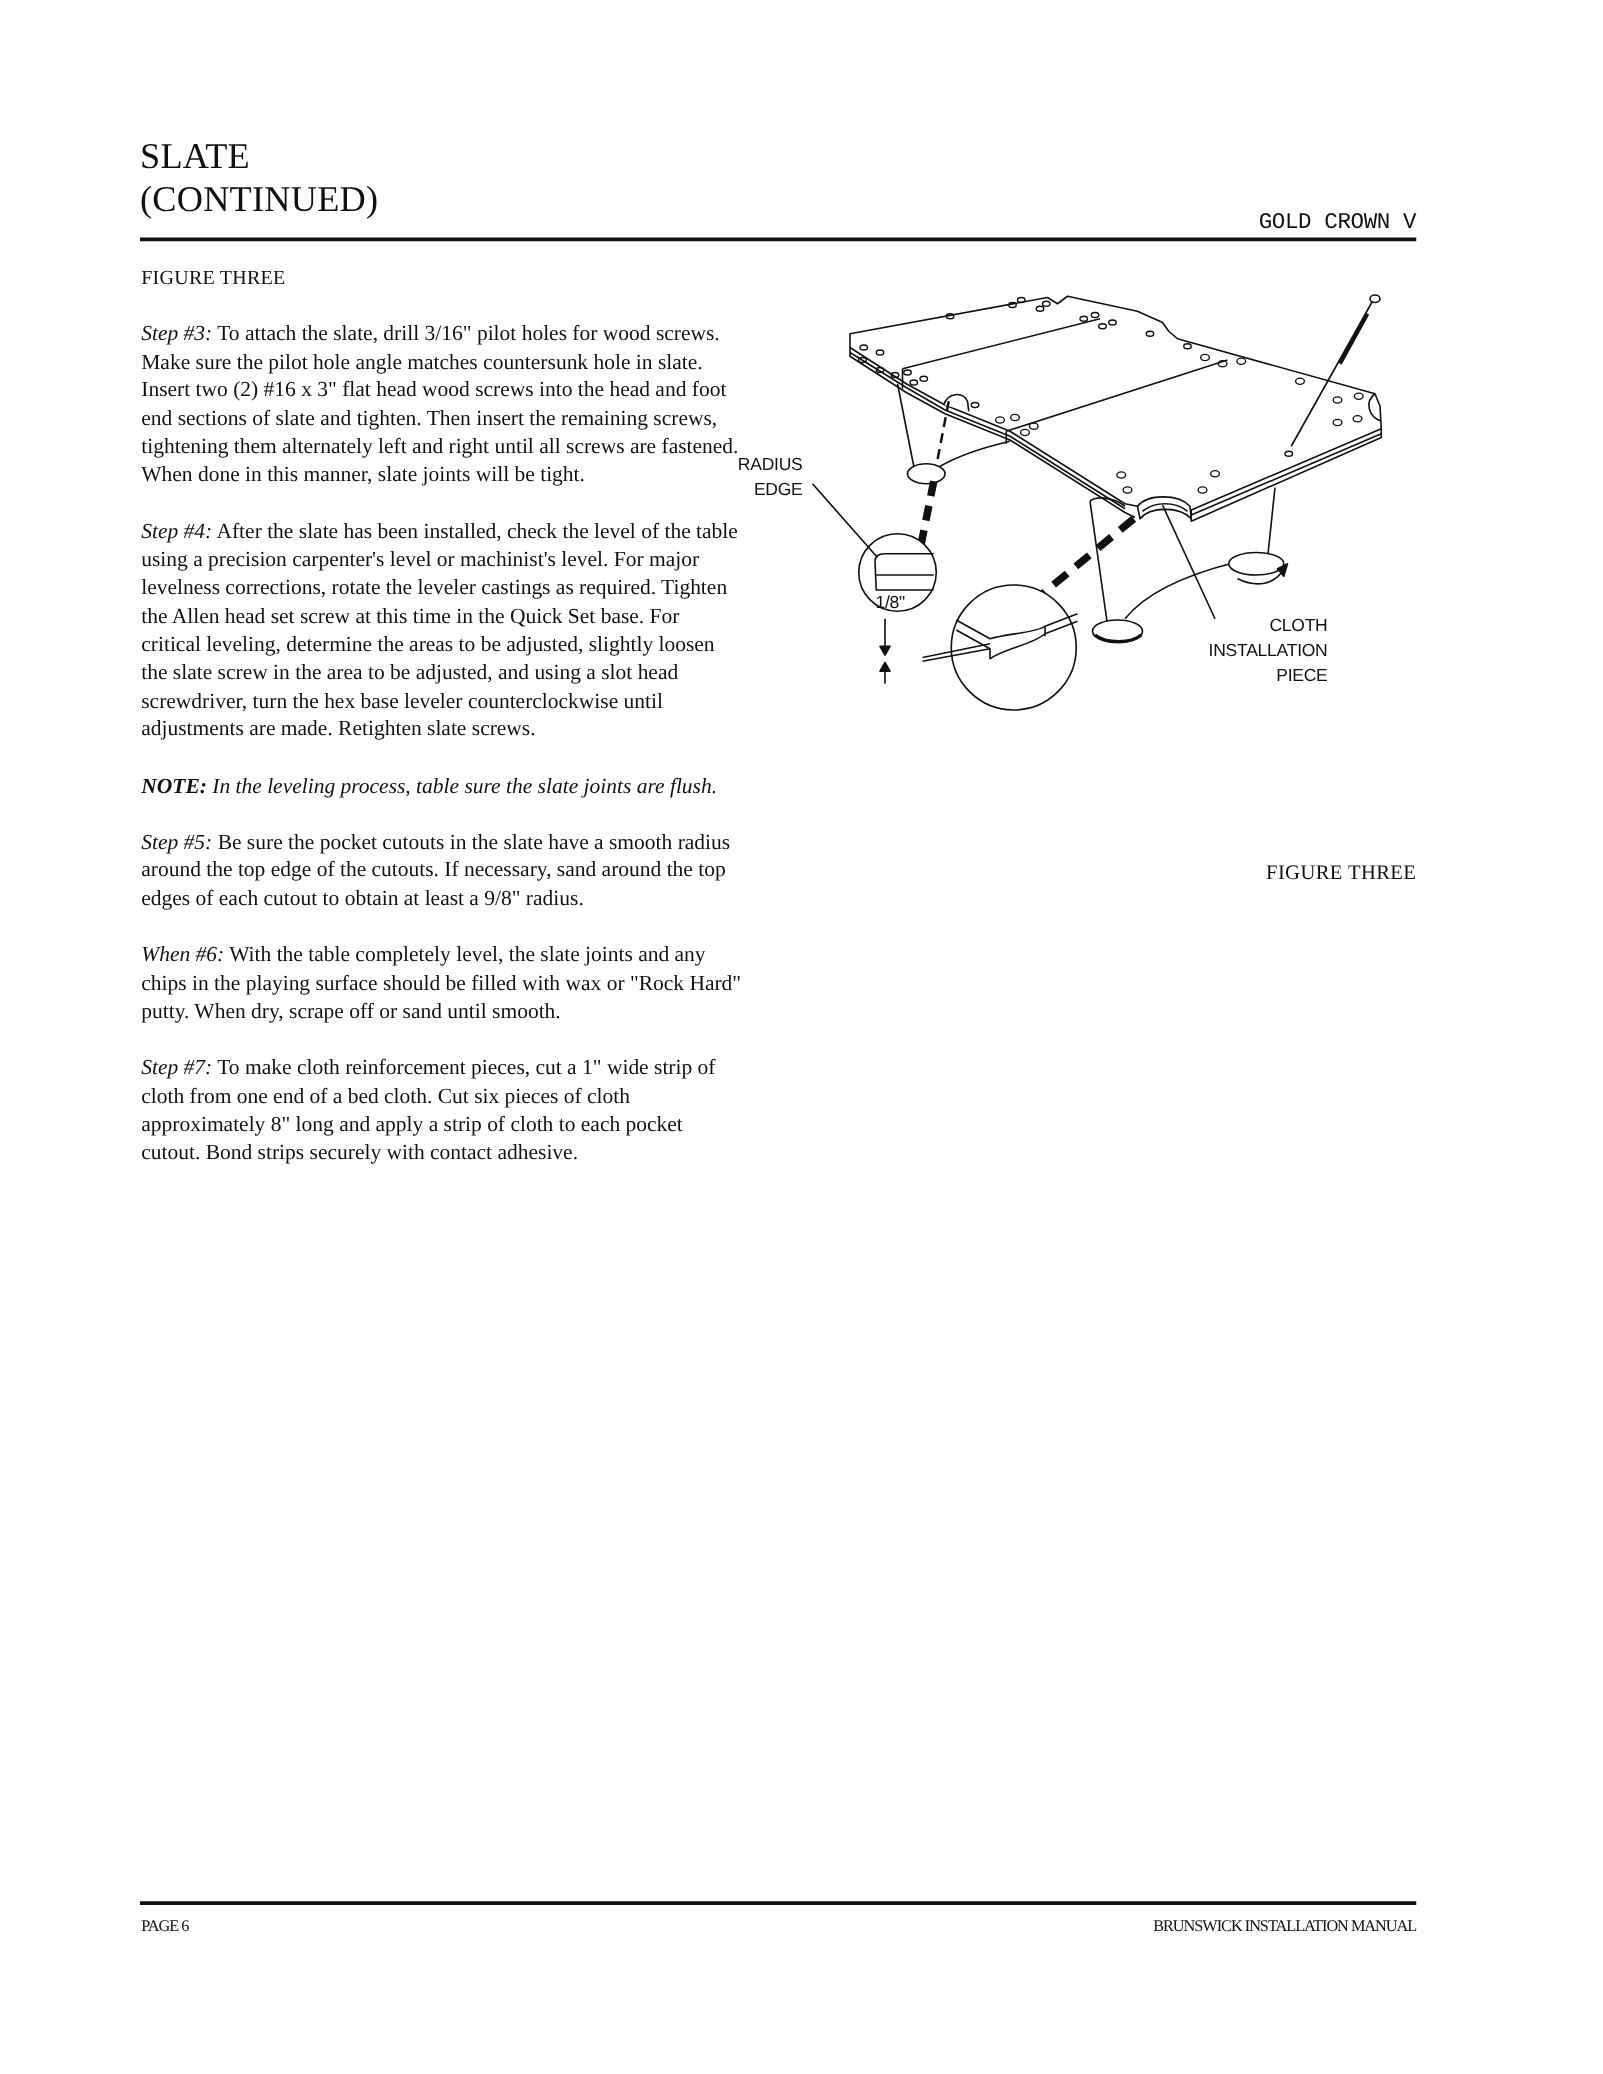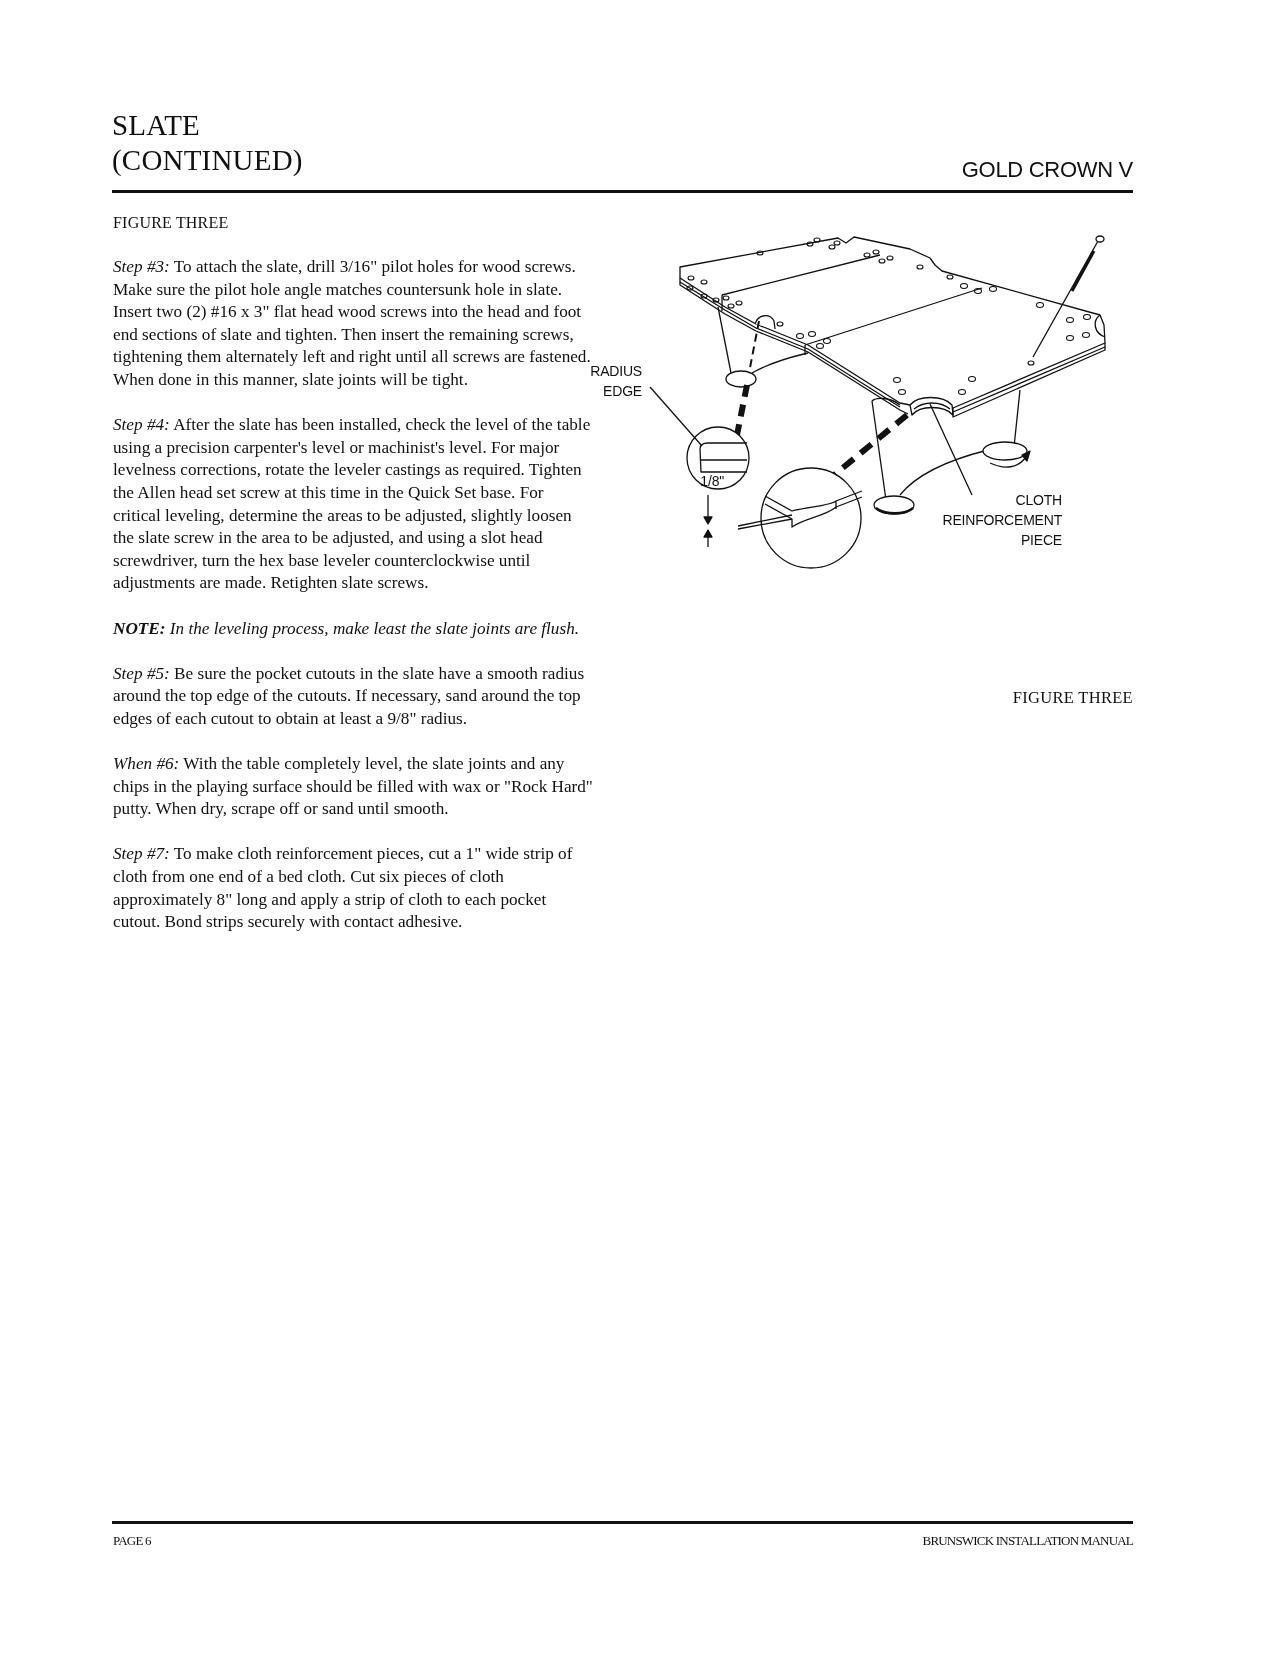--- a/index.html
+++ b/index.html
@@ -3,22 +3,22 @@
   <meta charset="utf-8">
   <style>
     html, body { margin: 0; padding: 0; background: #ffffff; }
     body { width: 1282px; height: 1659px; position: relative; overflow: hidden;
            font-family: "DejaVu Serif", "Liberation Serif", serif; color: #111; }
     .page { position: absolute; left: 0; top: 0; width: 1282px; height: 1195px; }
 
     .title { position: absolute; left: 112px; top: 108px; font-family: "Liberation Serif", serif;
              font-size: 29px; line-height: 35px; letter-spacing: 0.2px; color: #111; }
     .title div { white-space: nowrap; }
-    .product { position: absolute; right: 149px; top: 157px; font-family: Liberation Sans, sans-serif;
-               font-size: 22px; letter-spacing: -0.3px; color: #111; }
+    .product { position: absolute; right: 149px; top: 168px; font-family: Liberation Mono, monospace;
+               font-size: 18px; letter-spacing: -0.3px; color: #111; }
     .rule-top { position: absolute; left: 112px; top: 190px; width: 1021px; height: 3px; background: #111; }
 
     .figref { position: absolute; left: 113px; top: 214px; font-family: "Liberation Serif", serif;
               font-size: 16px; letter-spacing: 0.2px; }
 
     .body-col { position: absolute; left: 113px; top: 256px; width: 480px;
                 font-family: "Liberation Serif", serif; font-size: 17.2px; line-height: 22.6px; }
     .para { margin: 0 0 22.6px 0; }
     .para .lbl { font-style: italic; }
     .note { font-style: italic; }
@@ -47,21 +47,21 @@
     <div>(CONTINUED)</div>
   </div>
   <div class="product">GOLD CROWN V</div>
   <div class="rule-top"></div>
 
   <div class="figref">FIGURE THREE</div>
 
   <div class="body-col">
     <p class="para"><span class="lbl">Step #3:</span><span> To attach the slate, drill 3/16" pilot holes for wood screws. Make sure the pilot hole angle matches countersunk hole in slate. Insert two (2) #16 x 3" flat head wood screws into the head and foot end sections of slate and tighten. Then insert the remaining screws, tightening them alternately left and right until all screws are fastened. When done in this manner, slate joints will be tight.</span></p>
     <p class="para"><span class="lbl">Step #4:</span><span>  After the slate has been installed, check the level of the table using a precision carpenter's level or machinist's level. For major levelness corrections, rotate the leveler castings as required. Tighten the Allen head set screw at this time in the Quick Set base. For critical leveling, determine the areas to be adjusted, slightly loosen the slate screw in the area to be adjusted, and using a slot head screwdriver, turn the hex base leveler counterclockwise until adjustments are made. Retighten slate screws.</span></p>
-    <p class="para note"><span class="lbl">NOTE:</span><span> In the leveling process, make least the slate joints are flush.</span></p>
+    <p class="para note"><span class="lbl">NOTE:</span><span> In the leveling process, table sure the slate joints are flush.</span></p>
     <p class="para"><span class="lbl">Step #5:</span><span>  Be sure the pocket cutouts in the slate have a smooth radius around the top edge of the cutouts. If necessary, sand around the top edges of each cutout to obtain at least a 9/8" radius.</span></p>
     <p class="para"><span class="lbl">When #6:</span><span>  With the table completely level, the slate joints and any chips in the playing surface should be filled with wax or "Rock Hard" putty. When dry, scrape off or sand until smooth.</span></p>
     <p class="para"><span class="lbl">Step #7:</span><span>  To make cloth reinforcement pieces, cut a 1" wide strip of cloth from one end of a bed cloth. Cut six pieces of cloth approximately 8" long and apply a strip of cloth to each pocket cutout. Bond strips securely with contact adhesive.</span></p>
   </div>
 
   <div class="figure">
     <svg width="560" height="360" viewBox="0 0 560 360" fill="none" stroke="#111" stroke-width="1.3" stroke-linejoin="round">
 
       <path d="M80,42 L238,13 L246,18 L254,12 L310,24 L330,33 L335,40 L342,46 L500,90 L504,100 L505,118 L353,183 L310,180 L300,178 L208,120 L156,99 L125,82 L80,53 Z" fill="#fff"></path>
 
@@ -164,21 +164,21 @@
 
       <path d="M330,179 L372,270"></path>
     </svg>
     <div class="fig-label" style="left:-22px; top:136px; width:64px;">
       <div>RADIUS</div>
       <div>EDGE</div>
     </div>
     <div class="fig-label" style="left:88px; top:246px; width:36px;">1/8"</div>
     <div class="fig-label" style="left:322px; top:265px; width:140px;">
       <div>CLOTH</div>
-      <div>REINFORCEMENT</div>
+      <div>INSTALLATION</div>
       <div>PIECE</div>
     </div>
   </div>
   <div class="fig-caption">FIGURE THREE</div>
 
   <div class="rule-bottom"></div>
   <div class="footer-left">PAGE 6</div>
   <div class="footer-right">BRUNSWICK INSTALLATION MANUAL</div>
 
 </div>

